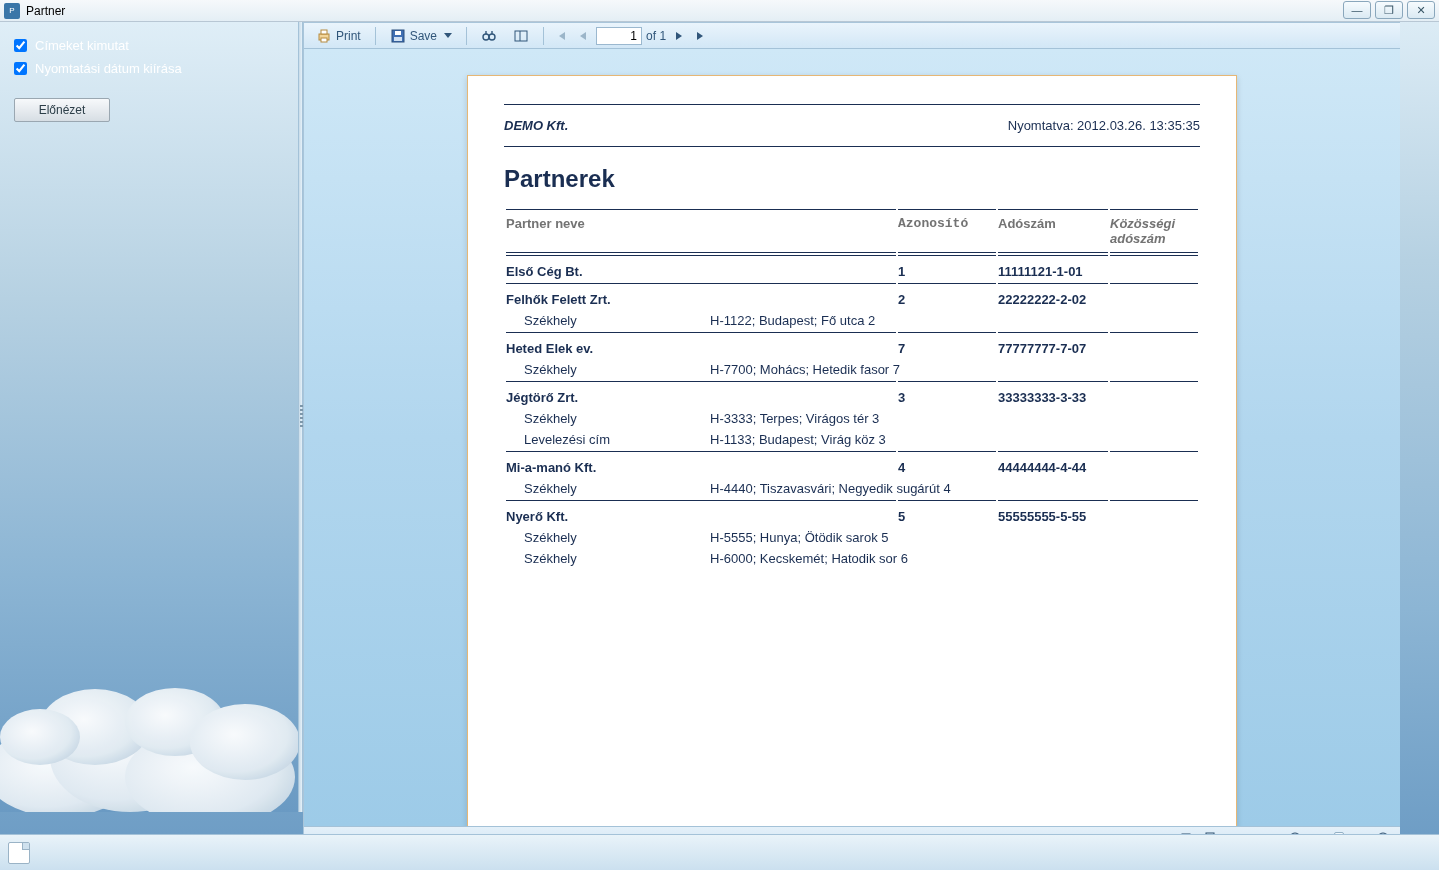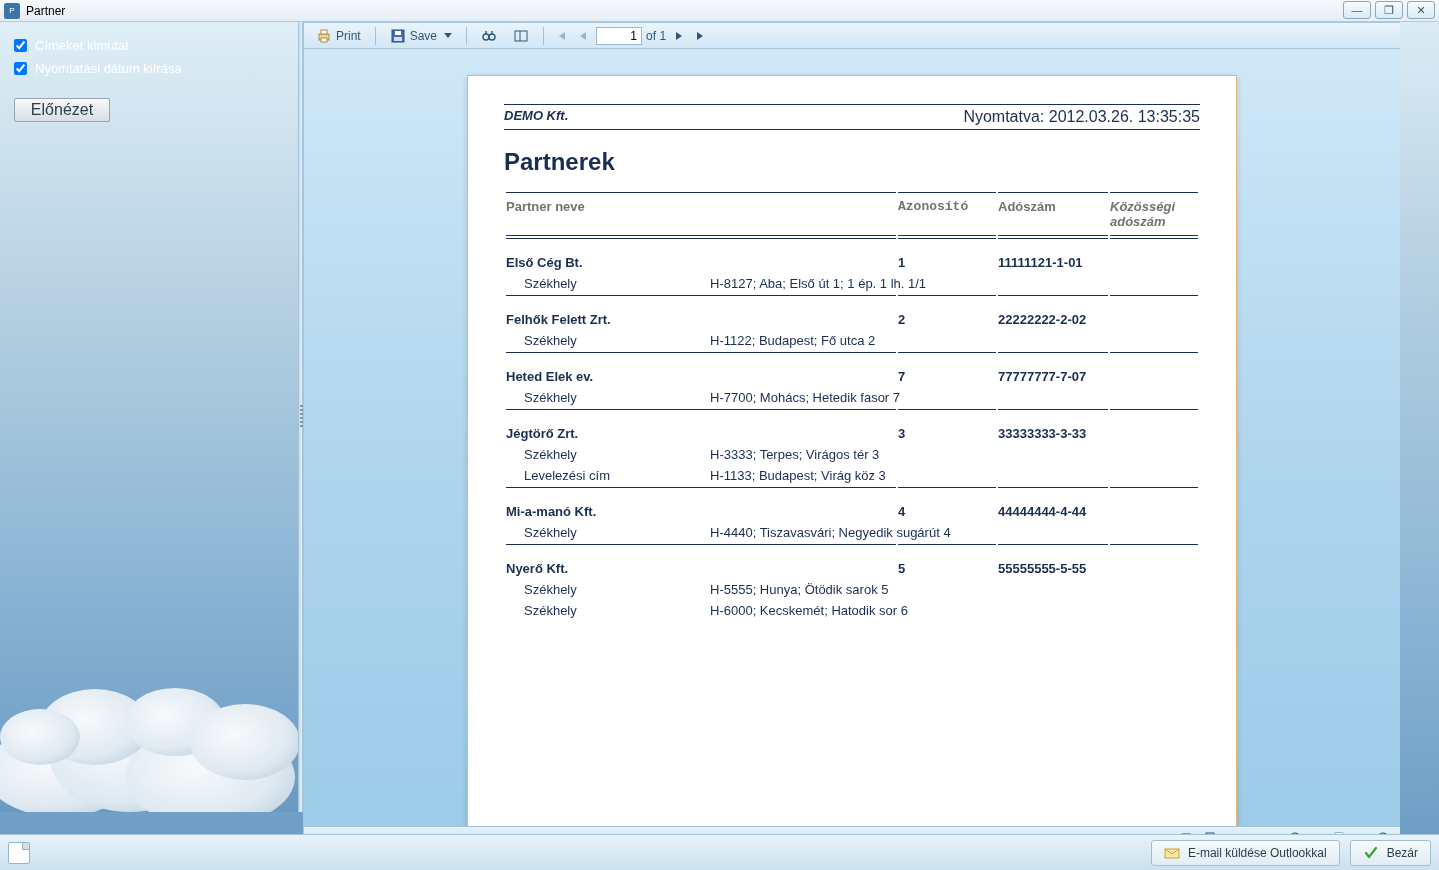--- a/index.html
+++ b/index.html
@@ -40,21 +40,21 @@
   position:absolute; left:0; top:22px; width:303px; height:790px;
   background: linear-gradient(180deg, #dfeef7 0%, #b6d1e2 35%, #8cb5d4 70%, #6a9ac3 100%);
 }
 .leftpanel .checks { padding:16px 14px 10px 14px; color:#fff; font-size:13px; }
 .chk-row { display:flex; align-items:center; margin-bottom:8px; }
 .chk-row input { margin-right:8px; }
 .preview-btn {
   margin:4px 0 0 14px; width:96px; height:24px;
   background:linear-gradient(#f7f9fb,#d7dee4);
   border:1px solid #9aa7b1; border-radius:2px; color:#2c3e48; cursor:default;
-  font-size:16px;
+  font-size:12px;
 }
 .clouds {
   position:absolute; left:0; bottom:0; width:303px; height:250px; overflow:hidden;
   pointer-events:none;
 }
 .clouds svg { width:100%; height:100%; }
 
 
 .viewer {
   position:absolute; left:303px; top:22px; width:1097px; height:828px;
@@ -90,34 +90,34 @@
 .viewer-surface::-webkit-scrollbar { width:16px; }
 .viewer-surface::-webkit-scrollbar-track { background:#e0edf6; border-left:1px solid #b4ceda;}
 .viewer-surface::-webkit-scrollbar-thumb { background:linear-gradient(#e8f2fa,#c7ddee); border:1px solid #a5c1d4; border-radius:2px;}
 
 
 .paper {
   width:770px; min-height:980px; background:#fff; border:1px solid #e6b775; box-shadow:0 2px 6px rgba(0,0,0,.15);
   padding:28px 36px; color:#1a2e52; font-family: Arial, sans-serif;
   margin-bottom:30px;
 }
-.rpt-header { display:flex; justify-content:space-between; border-top:1px solid #1a2e52; border-bottom:1px solid #1a2e52; padding:3px 0; font-size:13px;}
+.rpt-header { display:flex; justify-content:space-between; border-top:1px solid #1a2e52; border-bottom:1px solid #1a2e52; padding:13px 0; font-size:13px;}
 .rpt-company { font-style:italic; font-weight:bold; }
-.rpt-print { font-size:16px; }
+.rpt-print { font-size:13px; }
 .rpt-title { font-size:24px; font-weight:bold; margin:18px 0 14px 0; }
 .tbl { width:100%; font-size:13px; }
 .tbl thead th {
   text-align:left; border-top:1px solid #1a2e52; border-bottom:1px solid #1a2e52;
   padding:6px 0; font-weight:bold; color:#737373; vertical-align:top;
 }
 .tbl thead th:nth-child(1){ width:390px; }
 .tbl thead th:nth-child(2){ width:98px;font-family:Liberation Mono, monospace; }
 .tbl thead th:nth-child(3){ width:110px; }
 .tbl thead th:nth-child(4){ width:auto;font-style:italic; }
-.partner-row td { border-top:1px solid #1a2e52; padding:16px 0 2px 0; font-weight:bold; vertical-align:top;}
+.partner-row td { border-top:1px solid #1a2e52; padding:8px 0 2px 0; font-weight:bold; vertical-align:top;}
 .addr-row td { padding:2px 0; font-weight:normal; color:#1a2e52;}
 .addr-row td:first-child { padding-left:18px; }
 .addr-val { padding-left:0; }
 .col-name-sub { width:186px; display:inline-block; }
 
 
 .viewer-status {
   position:absolute; left:0; right:0; bottom:0; height:24px;
   background:linear-gradient(#e4f0f9,#cfe4f3);
   border-top:1px solid #a4c2d8; display:flex; align-items:center; justify-content:space-between;
@@ -298,23 +298,20 @@
               <th>Közösségi adószám</th>
             </tr>
           </thead>
           <tbody id="partners-body">
               <tr class="partner-row">
                 <td>Első Cég Bt.</td>
                 <td>1</td>
                 <td>11111121-1-01</td>
                 <td></td>
               </tr>
-              <tr class="addr-row">
-                <td colspan="4"><span class="col-name-sub">Székhely</span><span class="addr-val">H-8127; Aba; Első út 1; 1 ép. 1 lh. 1/1</span></td>
-              </tr>
               <tr class="partner-row">
                 <td>Felhők Felett Zrt.</td>
                 <td>2</td>
                 <td>22222222-2-02</td>
                 <td></td>
               </tr>
               <tr class="addr-row">
                 <td colspan="4"><span class="col-name-sub">Székhely</span><span class="addr-val">H-1122; Budapest; Fő utca 2</span></td>
               </tr>
               <tr class="partner-row">
@@ -403,32 +400,13 @@
           </svg>
       </div>
     </div>
   </div>
 </div>
 
 <div class="appbar">
   <div class="left">
     <div class="doc-icon"></div>
   </div>
-  <div class="right">
-    <div class="big-btn">
-      <span class="ic">
-        <svg viewBox="0 0 16 16">
-            <rect x="1" y="4" width="14" height="9" fill="#f7e6a5" stroke="#c8a43a"></rect>
-            <path d="M1 4l7 5 7-5" fill="none" stroke="#c8a43a"></path>
-          </svg>
-      </span>
-      <span>E-mail küldése Outlookkal</span>
-    </div>
-    <div class="big-btn">
-      <span class="ic">
-        <svg viewBox="0 0 16 16">
-            <path d="M3 8l3 4 7-9" fill="none" stroke="#3aa53a" stroke-width="2.2" stroke-linecap="round" stroke-linejoin="round"></path>
-          </svg>
-      </span>
-      <span>Bezár</span>
-    </div>
-  </div>
 </div>
 
 </body></html>

